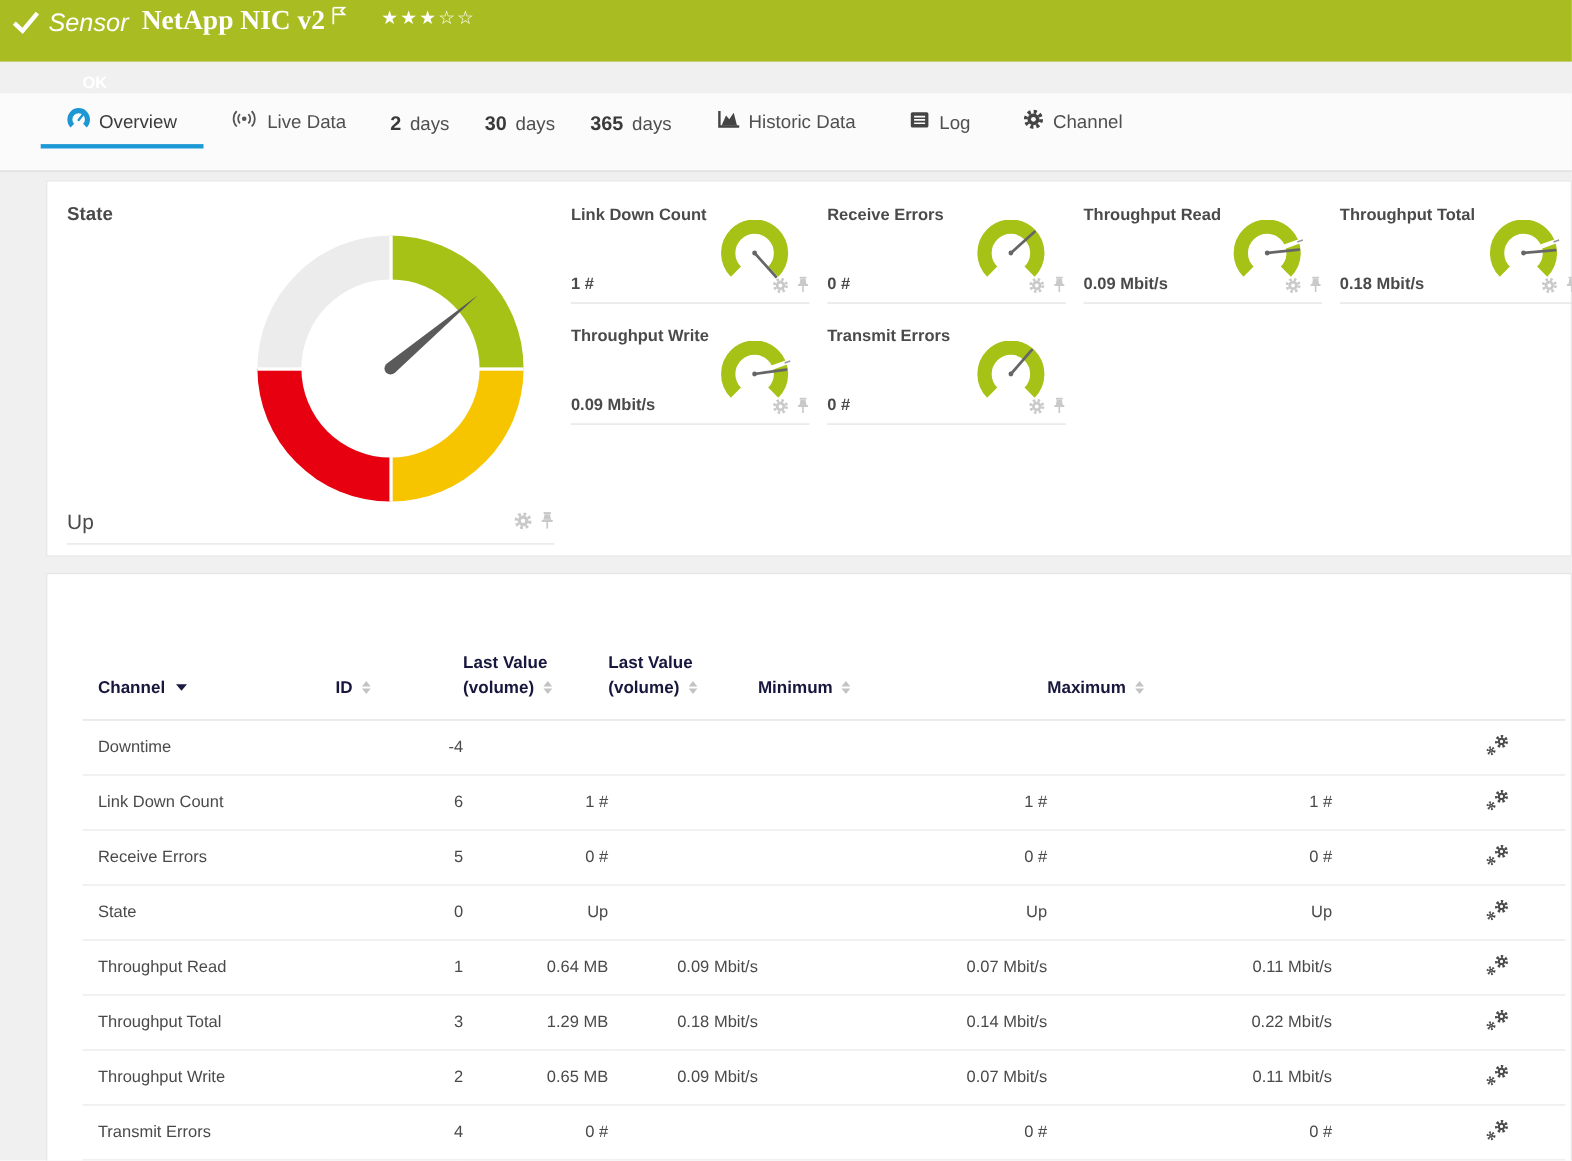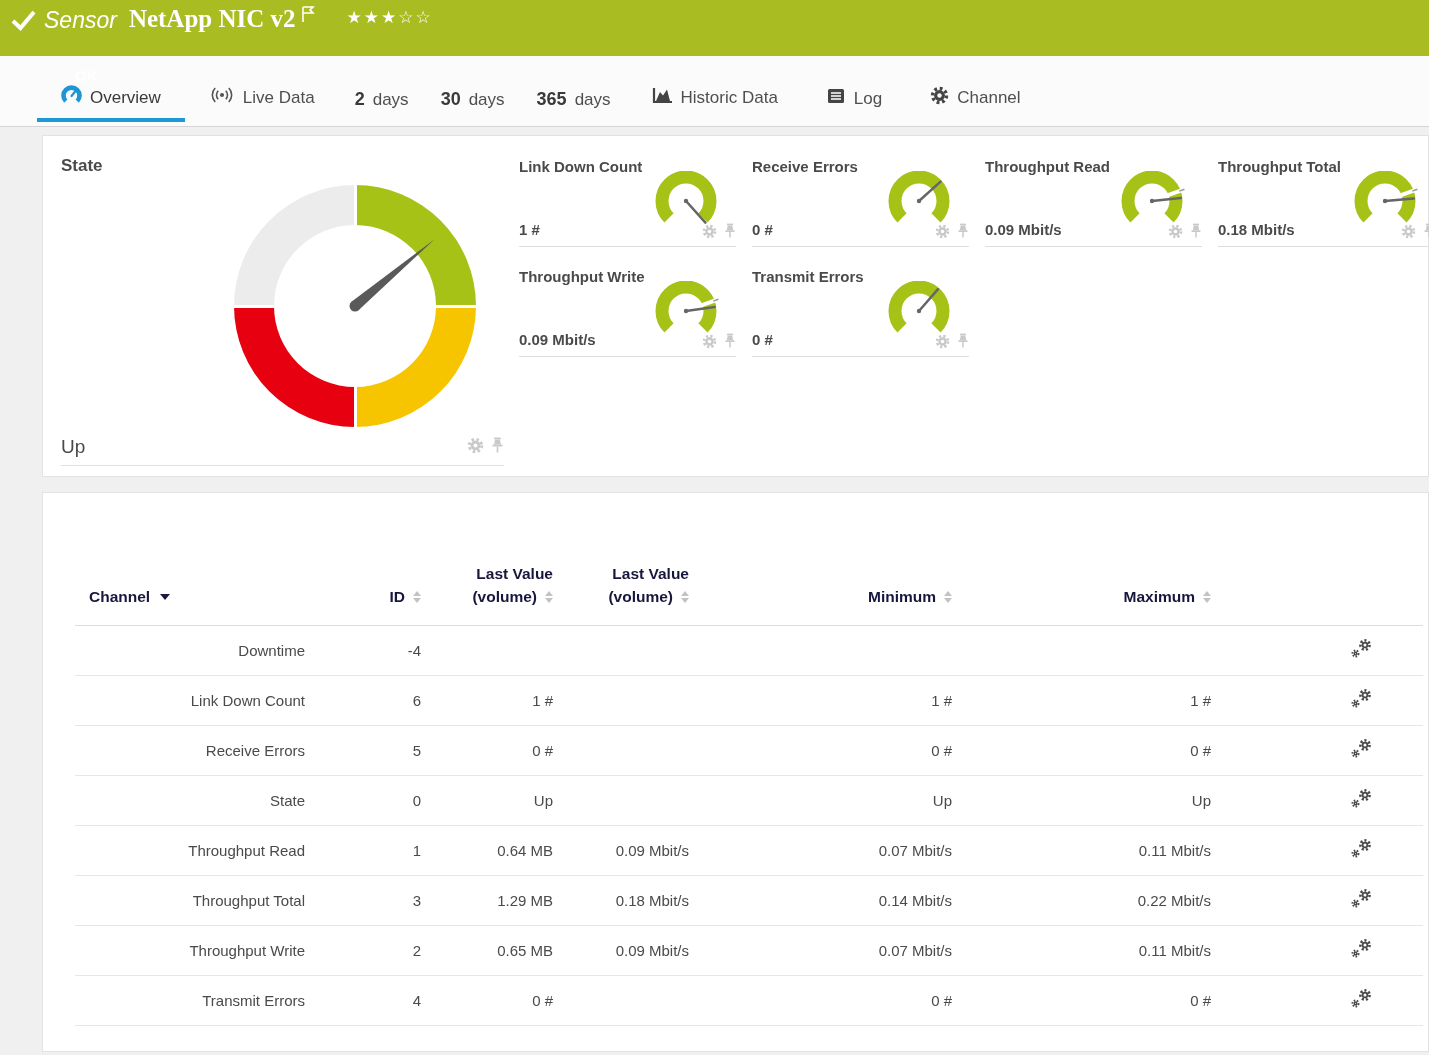--- a/index.html
+++ b/index.html
@@ -18,21 +18,21 @@
   .hdr-line1 { position:absolute; left:44px; top:4px; display:flex; align-items:flex-start; }
   .hdr-kind { font-style:italic; font-size:23px; padding-top:3px; }
   .hdr-title { font-size:25px; font-weight:bold; margin-left:12px; padding-top:1px;font-family:Liberation Serif, serif; }
   .hdr-flag { margin-left:5px; margin-top:2px; }
   .hdr-stars { margin-left:32px; font-size:17px; letter-spacing:2px; margin-top:3px;
                font-family:"DejaVu Sans", sans-serif; cursor:pointer; }
   .hdr-status { position:absolute; left:75px; top:47px; font-size:15px; font-weight:bold;margin-top:20px; }
 
   
   .tabbar { height:71px; background:#fbfbfb; border-bottom:1px solid #d5d5d5;
-            display:flex; align-items:flex-end; padding:0 10px 0 37px; }
+            display:flex; align-items:flex-end; padding:0 10px 16px 37px;margin-top:29px; }
   .tab { display:flex; align-items:center; gap:8px; font-size:17px; color:#4f4f4f;
          padding:0 24px 16px 24px; position:relative; cursor:pointer; white-space:nowrap; }
   .tab .num { font-weight:bold; font-size:18px; color:#3a3a3a; }
   .tab.active { color:#3a3a3a; }
   .tab.active::after { content:""; position:absolute; left:0; right:0; bottom:4px; height:4px;
                        background:var(--accent-blue,#1d9ad6); }
   .tab svg { flex:0 0 auto; }
   .tab-gap-sm { padding-left:16px; padding-right:16px; }
 
   
@@ -75,25 +75,25 @@
   .chan-table { border-collapse:collapse; table-layout:fixed; margin-left:32px; width:1348px; }
   .chan-table col.c-channel { width:230px; }
   .chan-table col.c-id      { width:116px; }
   .chan-table col.c-vol     { width:132px; }
   .chan-table col.c-speed   { width:136px; }
   .chan-table col.c-min     { width:263px; }
   .chan-table col.c-max     { width:259px; }
   .chan-table col.c-gear    { width:212px; }
   .chan-table th { height:132px; vertical-align:bottom; padding:0 0 16px 0;
                    font-size:15.5px; font-weight:bold; color:var(--table-header,#17173d);
-                   border-bottom:1px solid #dcdcdc; text-align:right; line-height:1.5; }
+                   border-bottom:1px solid #dcdcdc; text-align:left; line-height:1.5; }
   .chan-table th.h-channel { text-align:left; padding-left:14px; }
   .chan-table td { height:50px; border-bottom:1px solid #e6e6e6; font-size:15px; color:#4a4a4a;
                    text-align:right; padding:0; }
-  .chan-table td.t-channel { text-align:right; padding-left:14px; }
+  .chan-table td.t-channel { text-align:left; padding-left:14px; }
   .chan-table td.t-gear { text-align:center; padding-left:90px; }
   .sort { display:inline-block; vertical-align:-1px; margin-left:8px; cursor:pointer; }
   .sort i { display:block; width:0; height:0; border-left:4px solid transparent; border-right:4px solid transparent; }
   .sort .up { border-bottom:5px solid #c3c3c3; margin-bottom:2px; }
   .sort .down { border-top:5px solid #c3c3c3; }
   .caret-down { display:inline-block; width:0; height:0; margin-left:10px; vertical-align:2px;
                 border-left:5px solid transparent; border-right:5px solid transparent;
                 border-top:6px solid #1a1a40; }
   .row-gear { cursor:pointer; }
 </style>

